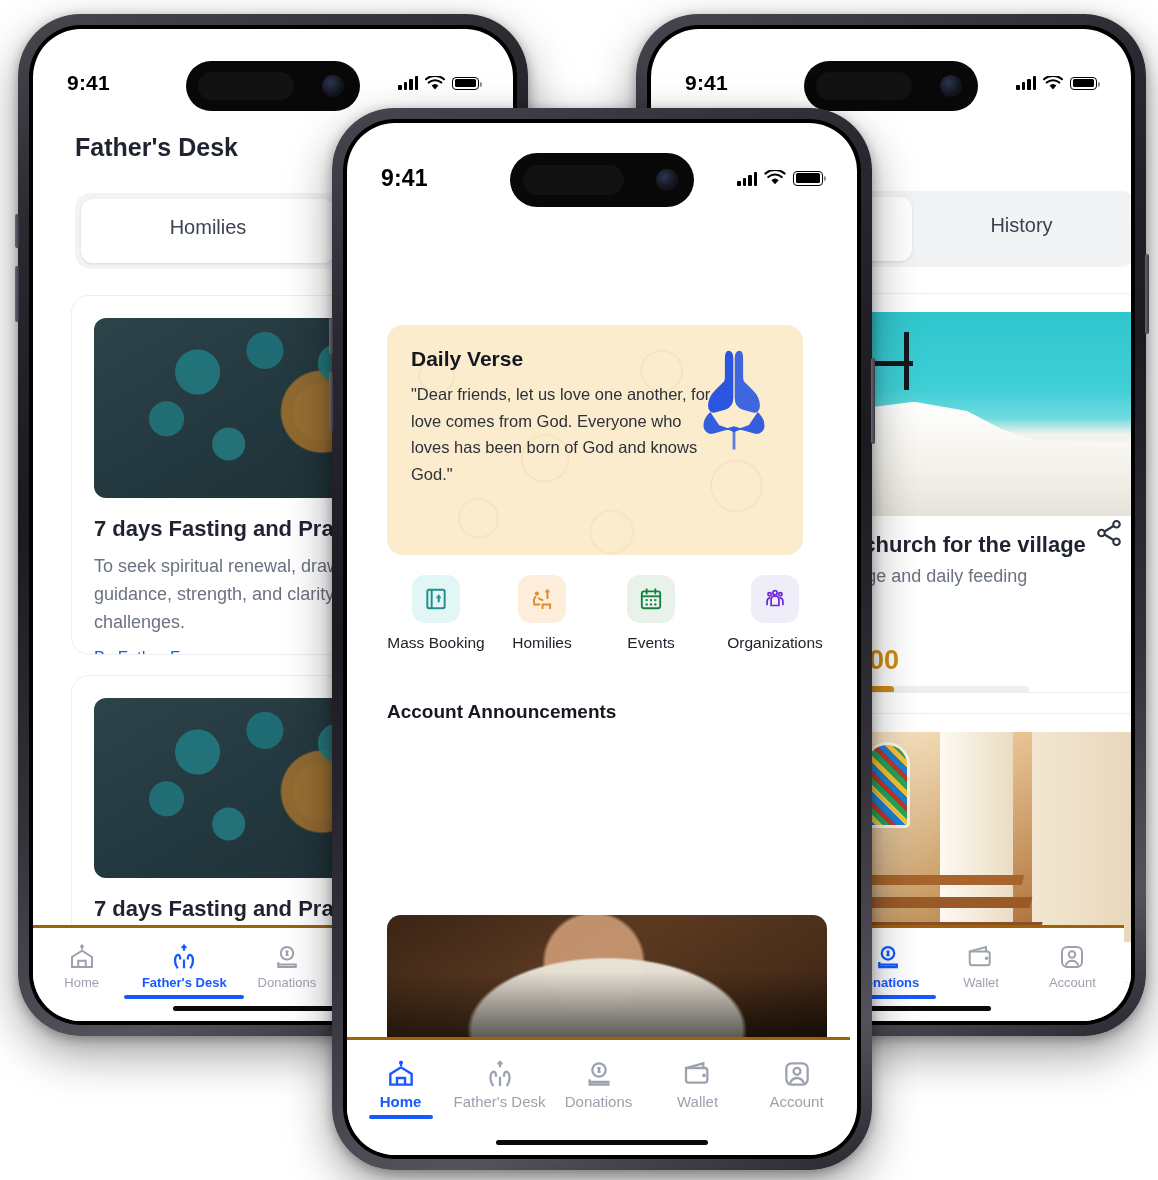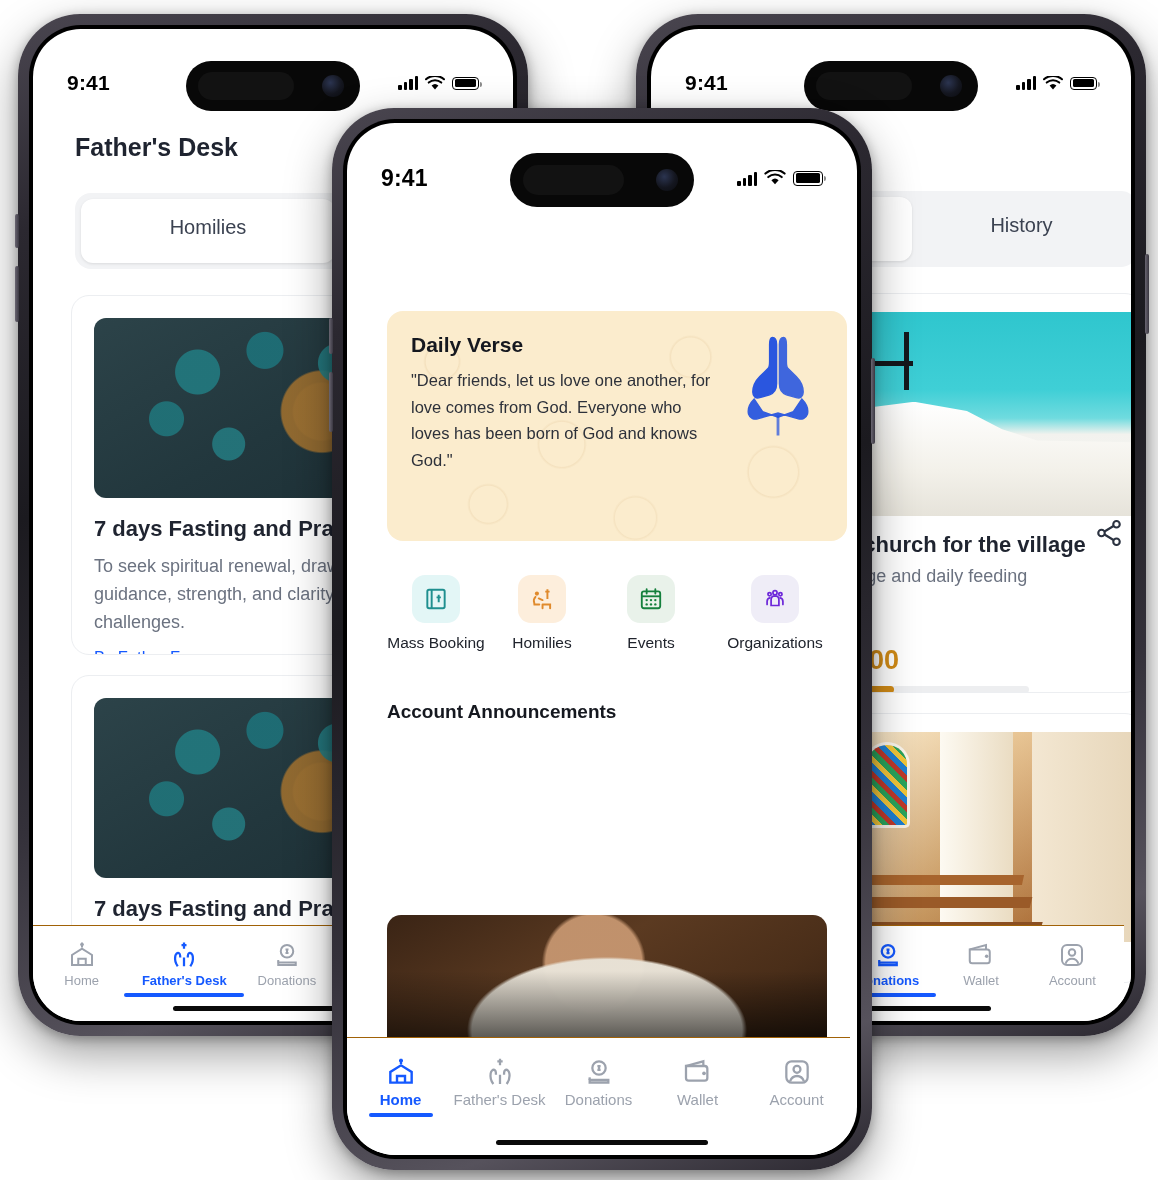--- a/index.html
+++ b/index.html
@@ -220,21 +220,21 @@
     margin: 0 auto 10px;
   }
   .qa .lbl { font-size: 15.5px; color: #20242d; line-height: 1.28; }
 
   .section-h { font-size: 19px; font-weight: bold; color: #15181f; }
 
   
   .tabbar {
     position: absolute; left: 0; right: 7px; bottom: 0;
     background: #fff; display: flex; align-items: flex-start;
-    border-top: 1px solid #a16207;
+    border-top: 3px solid #a16207;
   }
   .tab { flex: 1; text-align: center; position: relative; }
   .tab .ic { display:flex; align-items:center; justify-content:center; }
   .tab .tl { font-size: 13px; color: #9ca2ad; margin-top: 3px; }
   .tab.on .tl { color: #1559ff; font-weight: bold; }
   .tab .bar { display:none; height:3.5px; background:#1559ff; border-radius:2px; margin: 5px auto 0; }
   .tab.on .bar { display:block; }
   .bellw { cursor: default; }
 </style>
 </head>
@@ -501,21 +501,21 @@
               </div>
           </div>
         </div>
 
         <div class="island" style="top:30px; width:184px; height:54px;">
           <div class="inner-pill"></div>
             <div class="cam"></div>
         </div>
 
 
-        <div class="verse" style="position:absolute; left:40px; top:188px; width:460px; height:230px;">
+        <div class="verse" style="position:absolute; left:40px; top:202px; width:416px; height:230px;">
           <div class="pattern"></div>
           <div class="verse-inner">
             <div class="verse-title">Daily Verse</div>
             <div class="verse-text">"Dear friends, let us love one another, for love comes from God. Everyone who loves has been born of God and knows God."</div>
           </div>
 
           <svg width="86" height="112" viewBox="0 0 60 80" style="position:absolute; right:26px; top:18px;">
             <g fill="#1f4fe0" stroke="#1f4fe0" stroke-width="1">
               <path d="M26 6c2 0 3 2 3 5v28c0 4-2 7-5 8l-7 2c-3 1-5-1-5-4 0-4 2-8 5-11l6-6c1-1 1-3 1-5V11c0-3 1-5 2-5z" opacity=".95"></path>
               <path d="M34 6c-2 0-3 2-3 5v28c0 4 2 7 5 8l7 2c3 1 5-1 5-4 0-4-2-8-5-11l-6-6c-1-1-1-3-1-5V11c0-3-1-5-2-5z" opacity=".85"></path>

